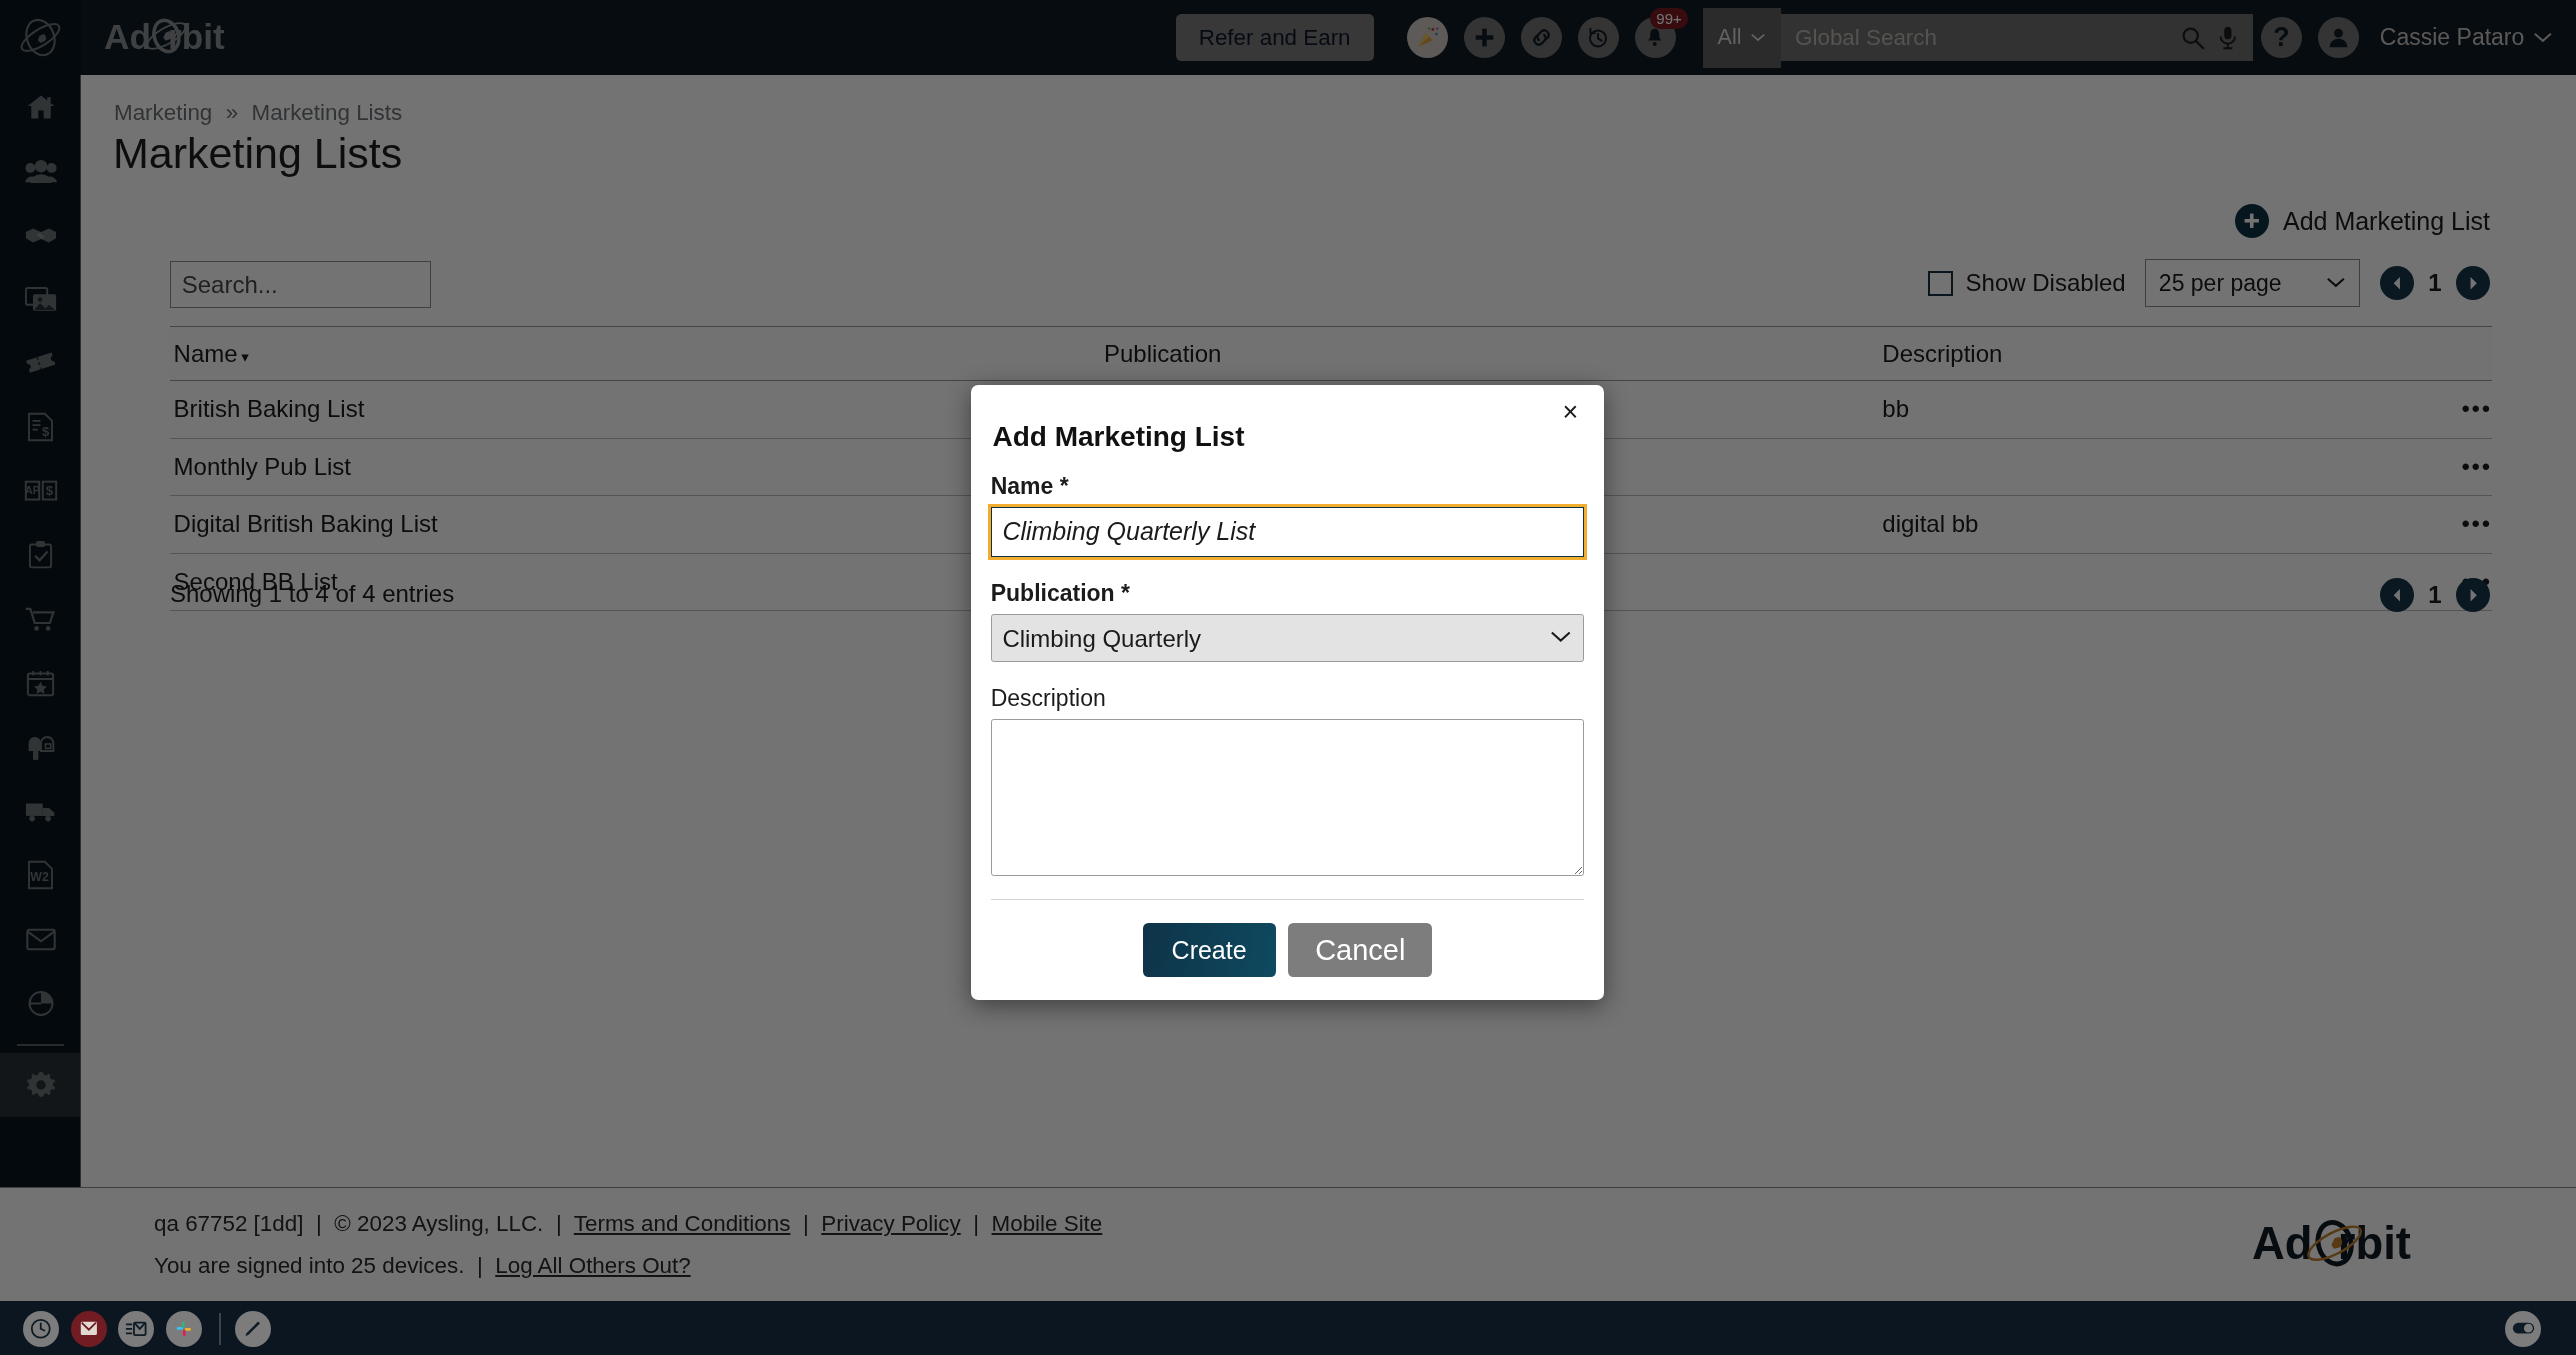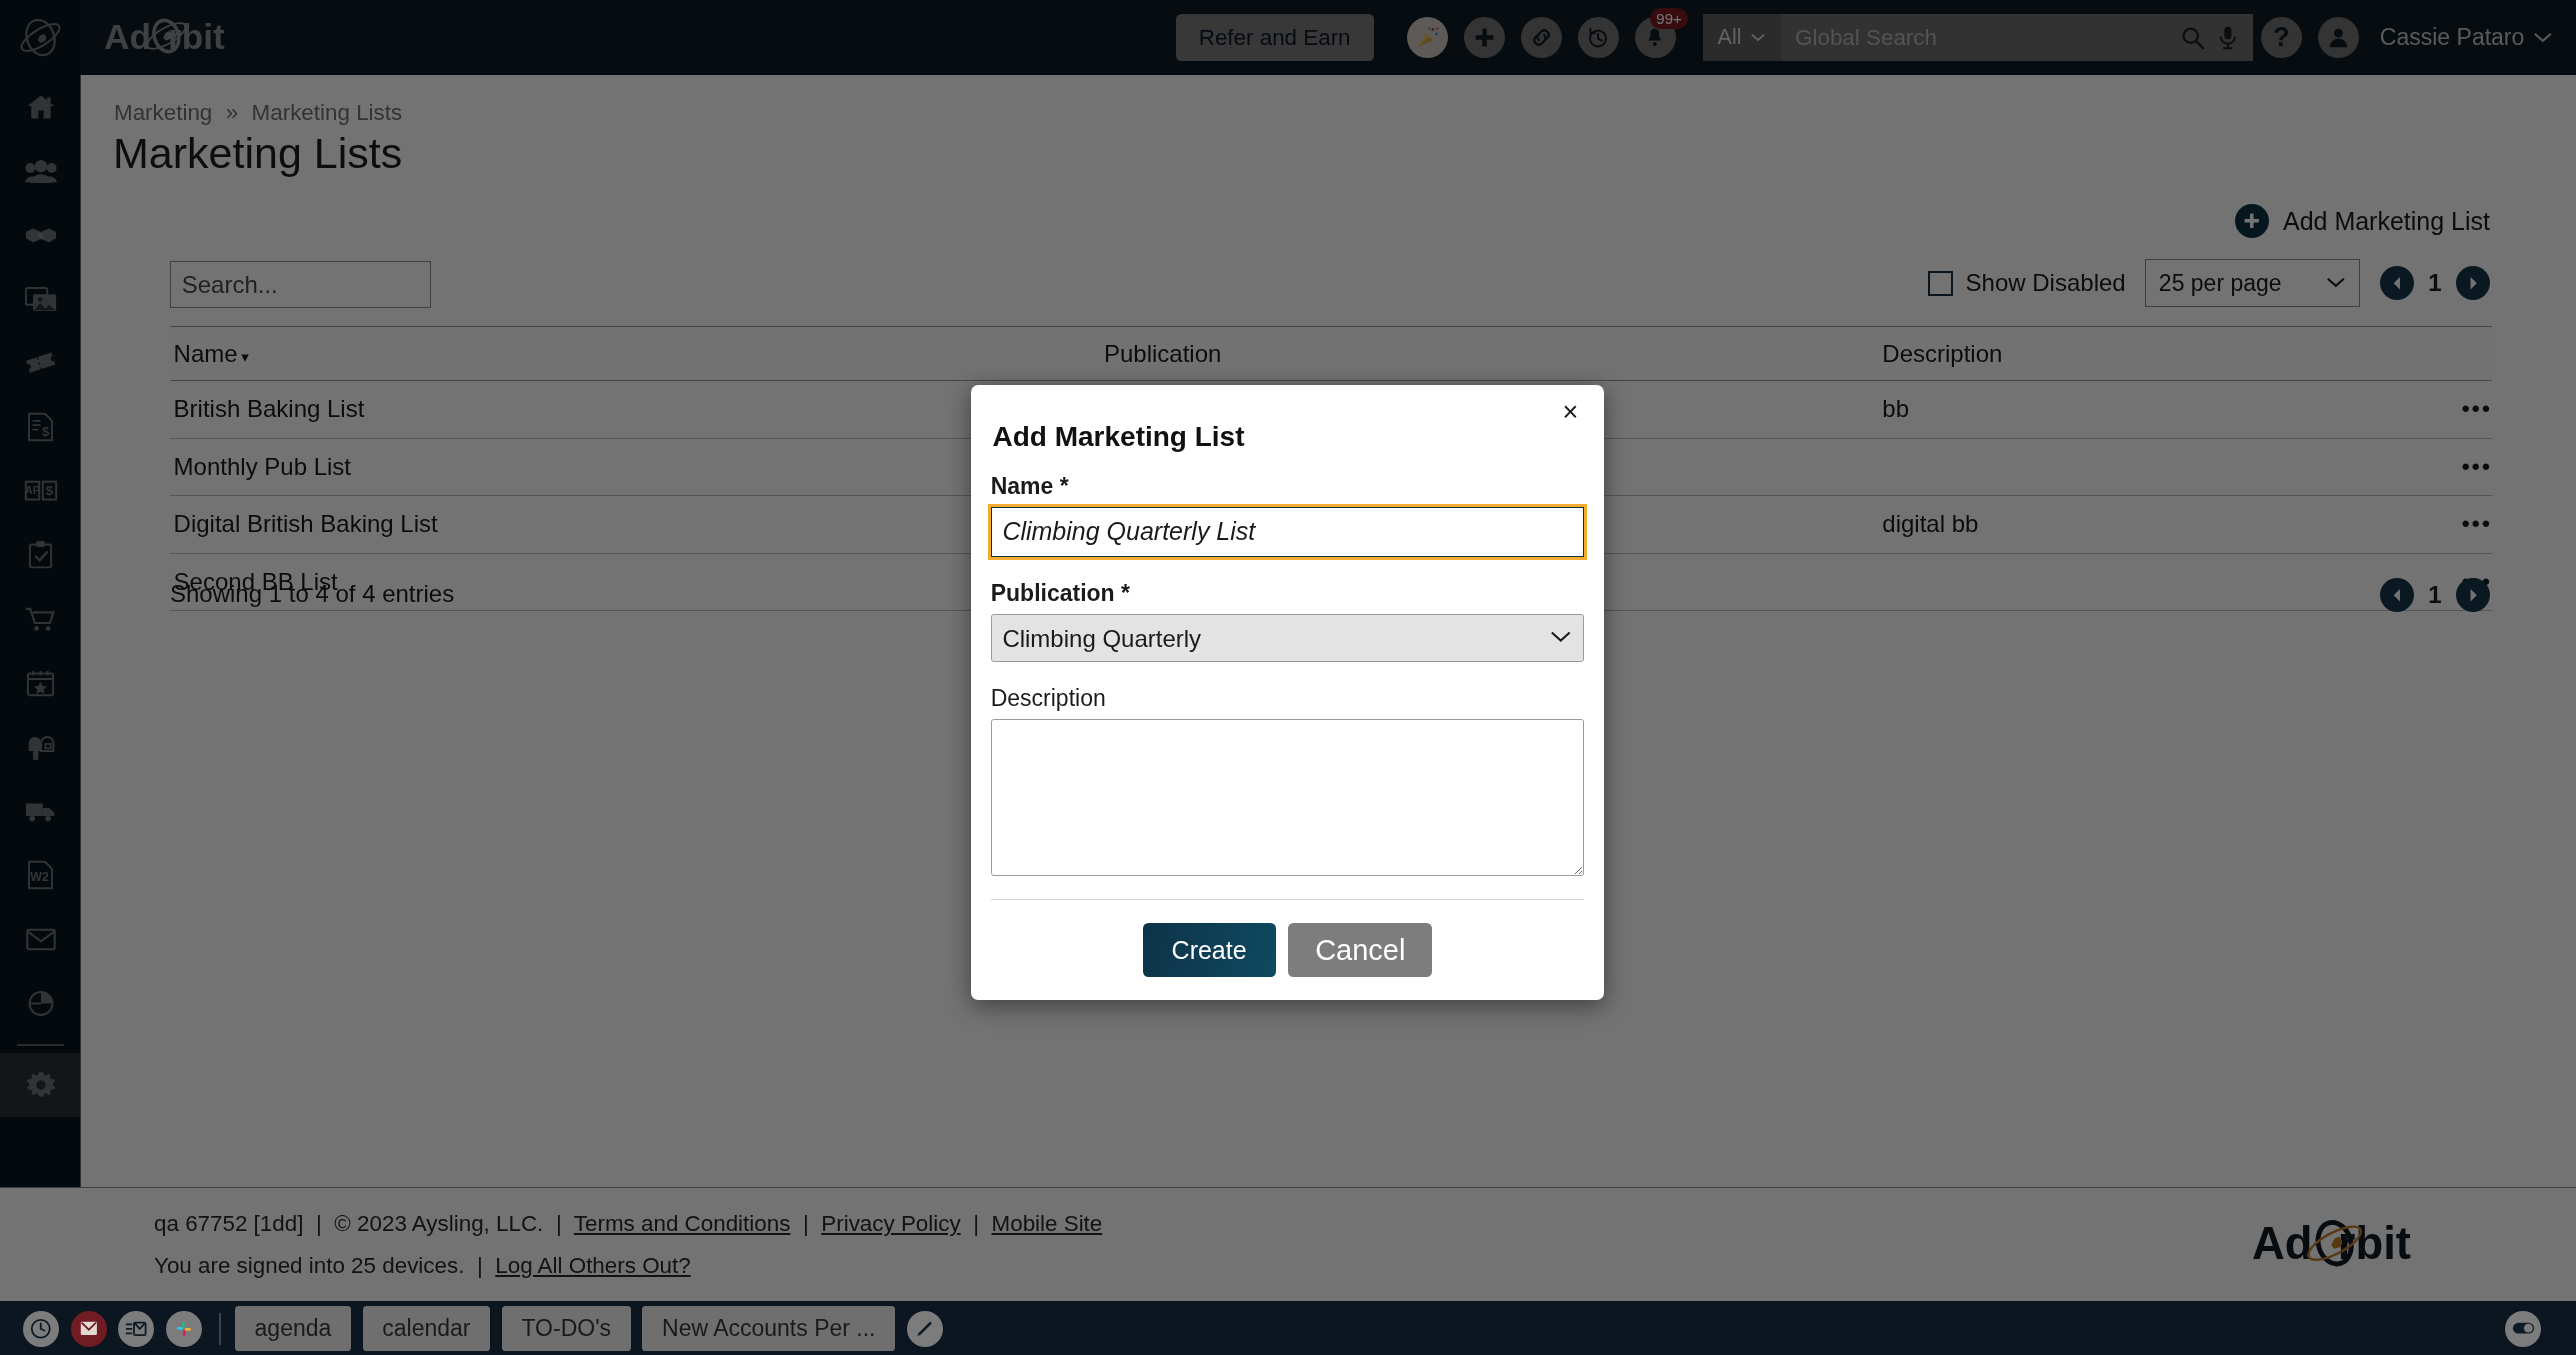--- a/index.html
+++ b/index.html
@@ -87,21 +87,21 @@
     font-family: "Liberation Sans", sans-serif;
   }
   .search-wrap {
     display: flex; align-items: center;
     height: 47px; margin-left: 19.7px;
     background: #6f6f6f;
   }
   .search-scope {
     display: flex; align-items: center; gap: 9px;
     background: #5f5f5f;
-    height: 47px; padding: 0 14.3px;
+    height: 60px; padding: 0 14.3px;
     color: #ddd8d2; font-size: 21.5px;
     cursor: pointer;
   }
   .search-field {
     width: 394px; height: 47px;
     background: #6f6f6f;
     border: none; outline: none;
     padding: 0 14.3px;
     font-size: 22.4px;
     color: #2b2b2b;
@@ -801,26 +801,20 @@
     </div>
     <div class="tb-icon">
       <svg width="19.7" height="19.7" viewBox="0 0 22 22">
         <rect x="3" y="9" width="7" height="3" rx="1.5" fill="#36c5f0"></rect>
         <rect x="9" y="3" width="3" height="7" rx="1.5" fill="#2eb67d"></rect>
         <rect x="12" y="10" width="7" height="3" rx="1.5" fill="#ecb22e"></rect>
         <rect x="10" y="12" width="3" height="7" rx="1.5" fill="#e01e5a"></rect>
       </svg>
     </div>
     <div class="tb-divider"></div>
-    <div id="tb-buttons" style="display:flex;align-items:center;">
-        <button class="tb-btn">agenda</button>
-        <button class="tb-btn">calendar</button>
-        <button class="tb-btn">TO-DO's</button>
-        <button class="tb-btn">New Accounts Per ...</button>
-      </div>
     <div class="tb-icon">
       <svg width="21.5" height="21.5" viewBox="0 0 24 24">
         <path d="M4 20 L7 19 L20 6 L18 4 L5 17 Z" fill="#0e1b25"></path>
       </svg>
     </div>
     <div class="tb-right">
       <div class="tb-icon">
         <svg width="23" height="14.3" viewBox="0 0 26 16">
           <rect x="1" y="2" width="24" height="12" rx="6" fill="#0e1b25"></rect>
           <circle cx="18.5" cy="8" r="5" fill="#7c7c7c"></circle>

